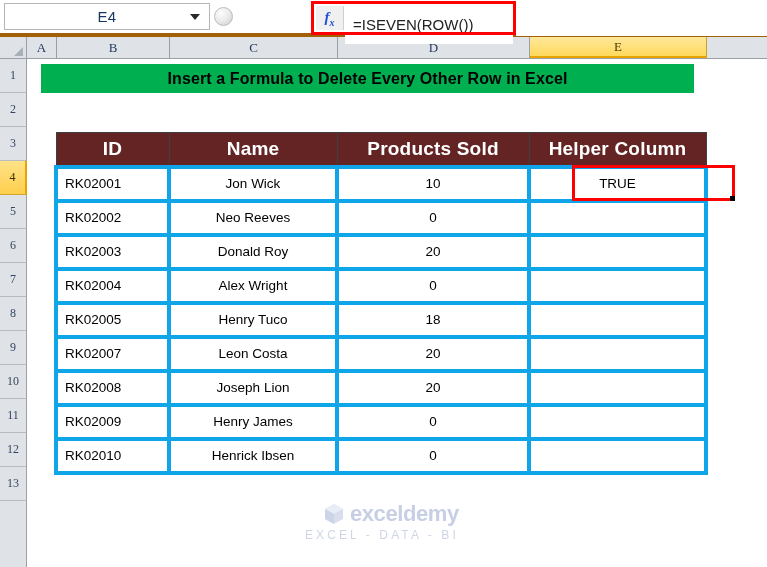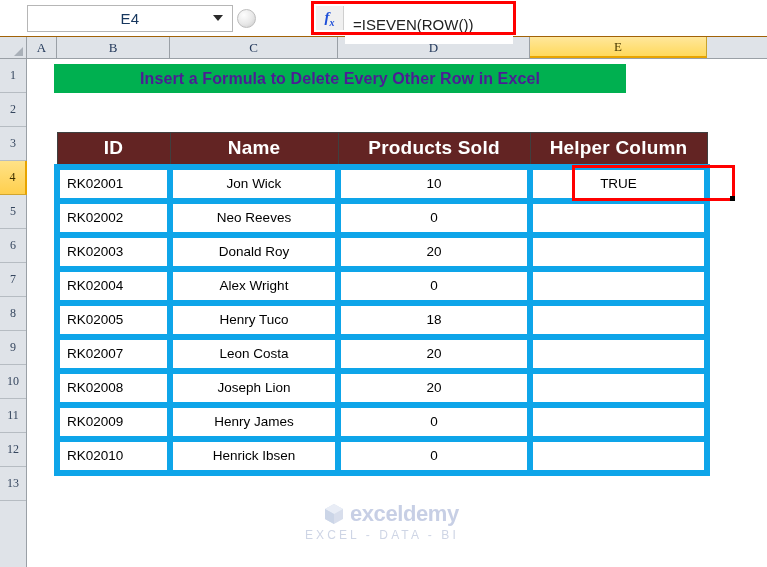--- a/index.html
+++ b/index.html
@@ -13,22 +13,21 @@
     -webkit-font-smoothing: antialiased;
   }
 
   
   .formula-bar-row {
     position: relative;
     display: flex;
     align-items: stretch;
     height: 37px;
     background: #ffffff;
-    border-bottom: 1px solid #a16207;
-    padding-left: 23px;
+    border-bottom: 4px solid #a16207;
   }
 
   .name-box-wrap {
     width: 212px;
     display: flex;
     align-items: center;
     padding: 3px 2px 3px 4px;
   }
   .name-box {
     flex: 1;
@@ -205,47 +204,47 @@
 
   .sheet {
     position: relative;
     flex: 1;
     background: #ffffff;
   }
 
   
   .title-banner {
     position: absolute;
-    left: 27px;
+    left: 14px;
     top: 5px;
-    width: 572px;
+    width: 653px;
     height: 29px;
     background: #00b050;
-    color: #4c1d95;
+    color: #000000;
     display: flex;
     align-items: center;
     justify-content: center;
     font-size: 16px;
     font-weight: bold;
     letter-spacing: 0.1px;
   }
 
   
   .data-table {
     position: absolute;
     left: 27px;
     top: 73px;
     width: 653px;
     border-collapse: collapse;
     table-layout: fixed;
   }
   .data-table th,
   .data-table td {
     height: 34px;
-    border: 6px solid #0ea5e9;
+    border: 4px solid #0ea5e9;
     font-size: 13.5px;
     padding: 0 7px;
     color: #000000;
     background: #ffffff;
   }
   .data-table th {
     background: #632423;
     color: #ffffff;
     font-weight: bold;
     font-size: 19px;

